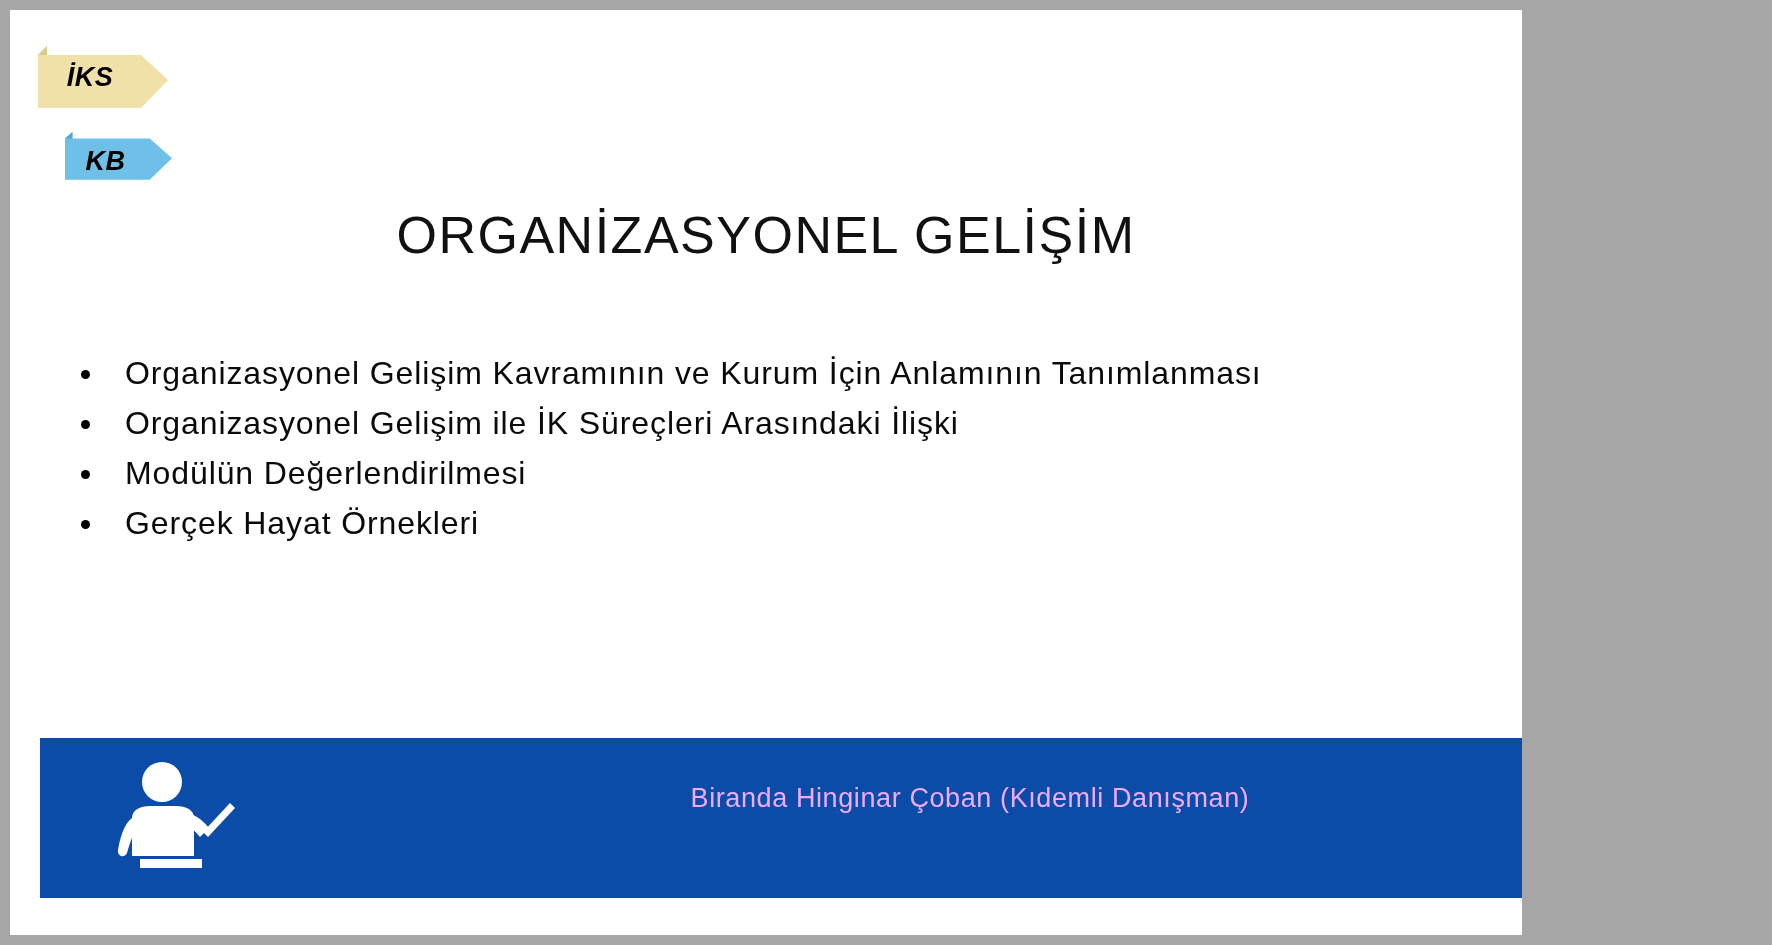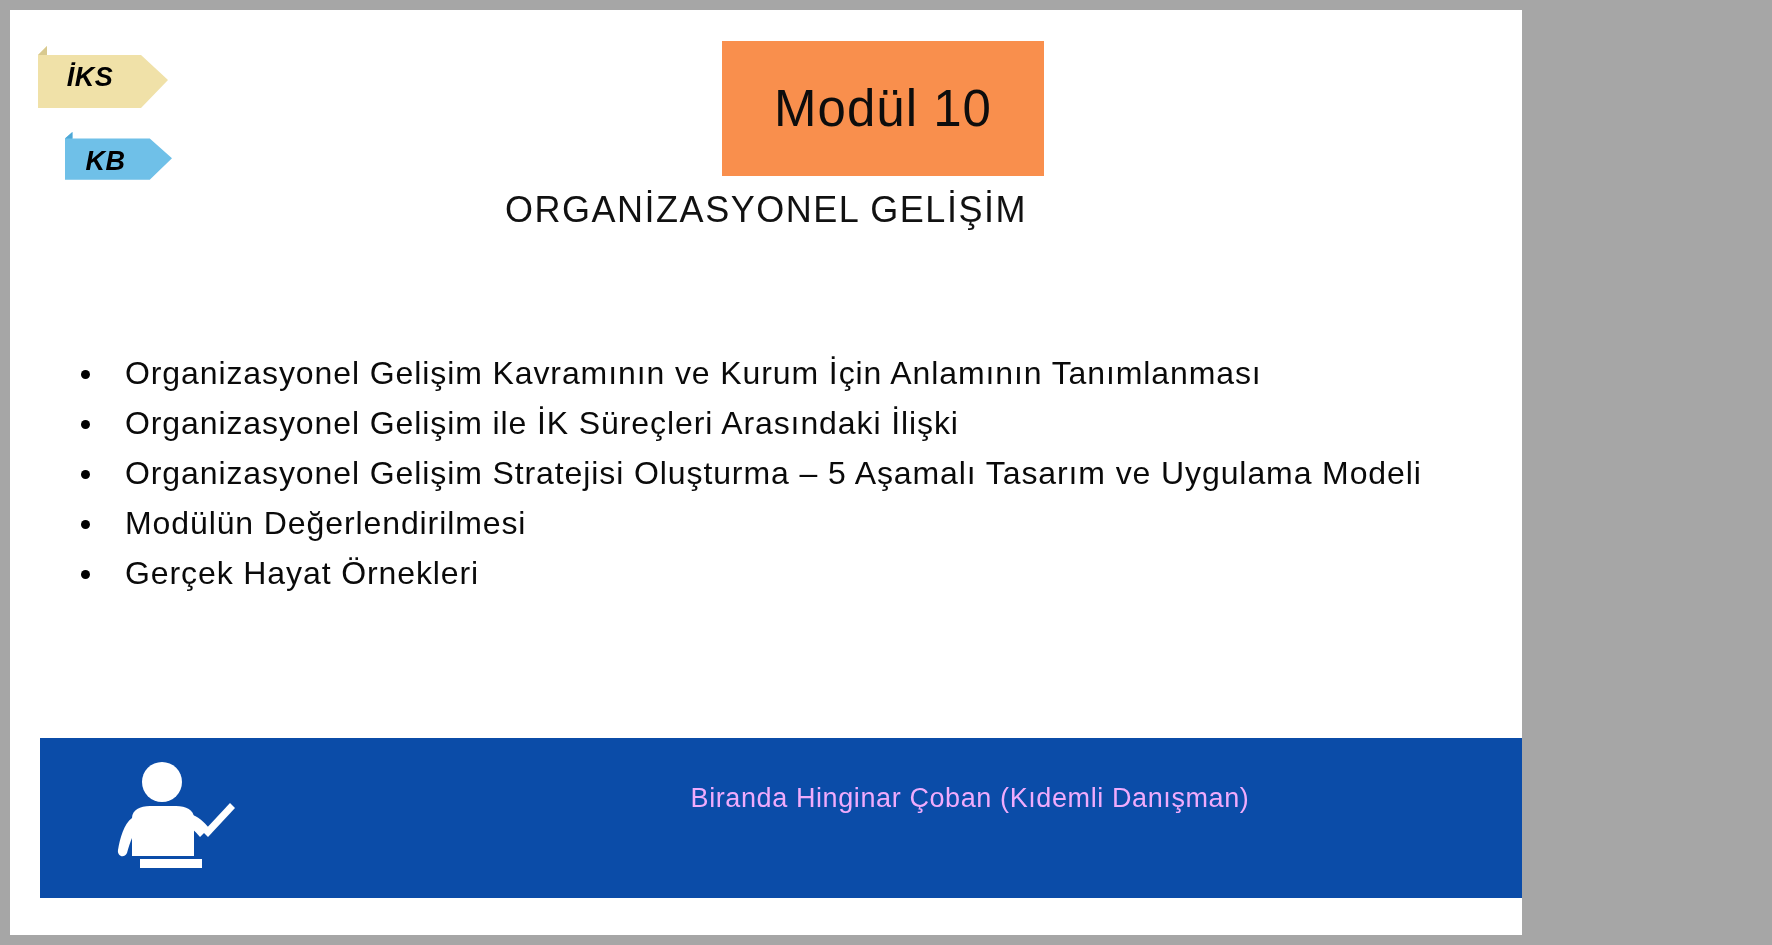--- a/index.html
+++ b/index.html
@@ -88,25 +88,25 @@
     color: #0d0d0d;
     letter-spacing: 1px;
     white-space: nowrap;
   }
 
   
   #page-title {
     position: absolute;
     left: 0;
     right: 0;
-    top: 179px;
+    top: 195px;
     text-align: center;
     font-family: "Liberation Sans", sans-serif;
     font-weight: 300;
-    font-size: 36px;
+    font-size: 52px;
     color: #111111;
     letter-spacing: 1.5px;
     white-space: nowrap;
   }
 
   
   #bullet-list {
     position: absolute;
     left: 46px;
     top: 335px;
@@ -189,30 +189,26 @@
   <div class="tag" id="tag-kb">
     <div class="tag-body">
       <svg class="tag-shape" viewBox="0 0 130 58" preserveAspectRatio="none">
         <polygon points="0,8 9,0 9,8 103,8 130,32 103,58 0,58" fill="#6fc0e8"></polygon>
         <polygon points="0,8 9,0 9,8" fill="#4ea8d6"></polygon>
       </svg>
       <span class="tag-label">KB</span>
     </div>
   </div>
 
-  <div id="module-badge">
-    <span class="label">Modül 10</span>
-  </div>
 
   <div id="page-title">ORGANİZASYONEL GELİŞİM</div>
 
   <ul id="bullet-list">
     <li>Organizasyonel Gelişim Kavramının ve Kurum İçin Anlamının Tanımlanması</li>
     <li>Organizasyonel Gelişim ile İK Süreçleri Arasındaki İlişki</li>
-    <li>Organizasyonel Gelişim Stratejisi Oluşturma – 5 Aşamalı Tasarım ve Uygulama Modeli</li>
     <li>Modülün Değerlendirilmesi</li>
     <li>Gerçek Hayat Örnekleri</li>
   </ul>
 
   <div id="footer-bar">
 
     <svg id="teacher-icon" viewBox="0 0 128 118">
 
       <circle cx="52" cy="22" r="20" fill="#ffffff"></circle>
 

